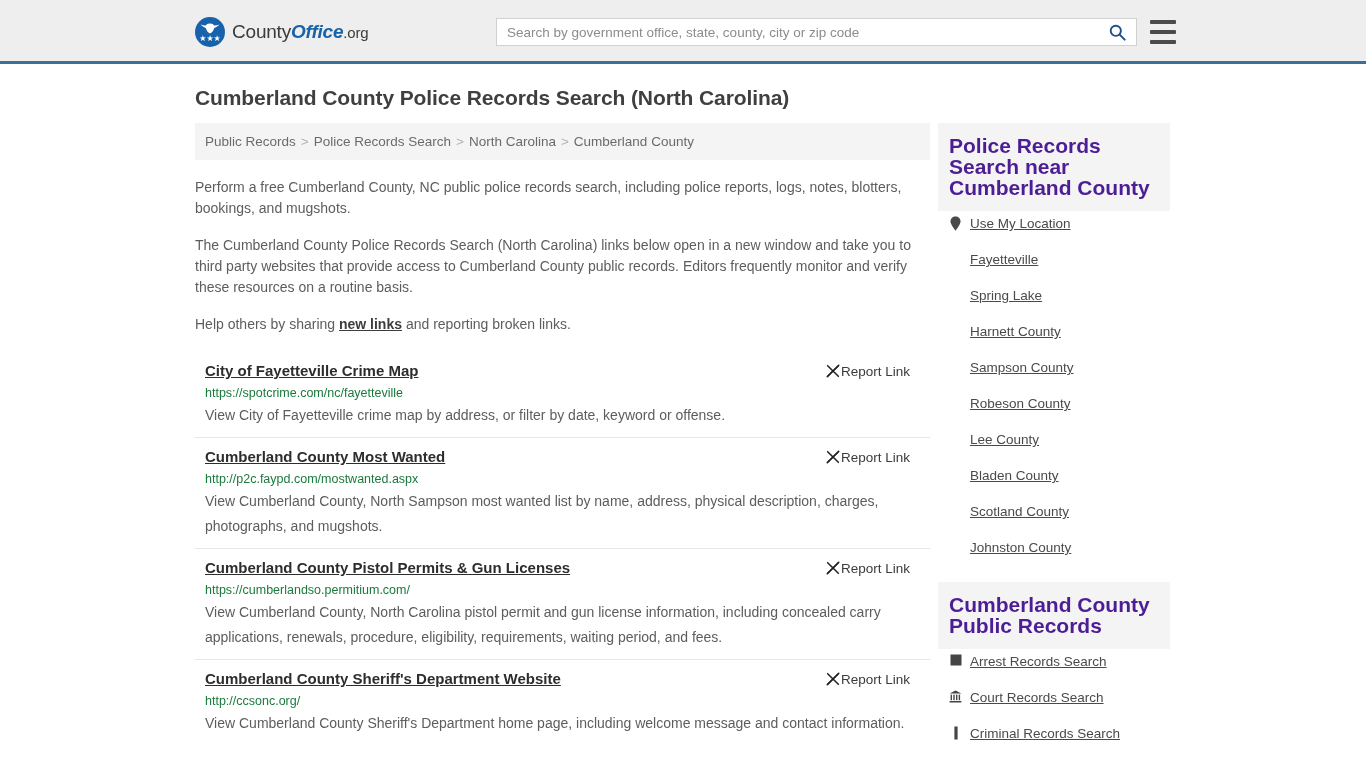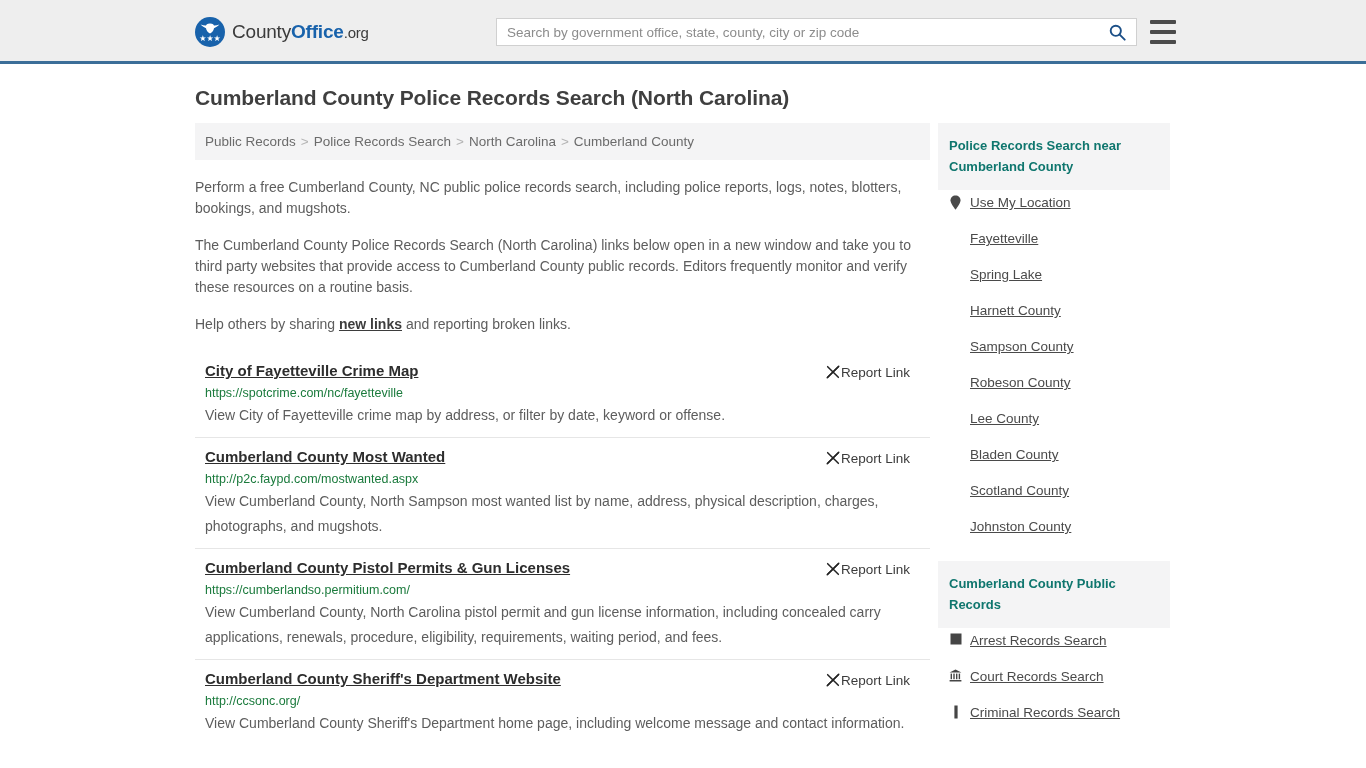--- a/index.html
+++ b/index.html
@@ -53,21 +53,21 @@
     letter-spacing: 0px;
     line-height: 8px;
   }
   .logo-text {
     font-size: 19px;
     letter-spacing: -0.2px;
     white-space: nowrap;
     font-family: "Liberation Sans", sans-serif;
   }
   .logo-text .t1 { color: #3b3b3b; }
-  .logo-text .t2 { color: #1862ab; font-weight: bold; }
+  .logo-text .t2 { color: #1862ab; font-weight: bold; font-style: italic; }
   .logo-text .t3 { color: #3b3b3b; font-size: 15px; }
 
   .search-box {
     position: absolute;
     left: 496px;
     top: 18px;
     width: 641px;
     height: 28px;
     background: #ffffff;
     border: 1px solid #d0d0d0;
@@ -168,21 +168,21 @@
 
   
   .results { margin-top: 20px; }
   .result {
     border-top: 1px solid #e6e6e6;
     padding: 9px 0 9px 10px;
   }
   .result:first-child { border-top: 0; padding-top: 6px; }
   .result-head {
     display: flex;
-    align-items: flex-end;
+    align-items: center;
     justify-content: space-between;
   }
   .result-title {
     font-size: 15px;
     font-weight: bold;
     color: #2d2d2d;
     text-decoration: underline;
     cursor: pointer;
     line-height: 19px;
   }
@@ -210,23 +210,23 @@
     color: #5d5d5d;
     margin-top: 2px;
     padding-right: 12px;
   }
 
   
   .side-box { margin-bottom: 6px; }
   .side-head {
     background: #f4f4f5;
     padding: 12px 11px 13px 11px;
-    font-size: 13px;
+    font-size: 21px;
     font-weight: bold;
-    color: #0f766e;
+    color: #4c1d95;
     line-height: 21px;
   }
   .side-list { padding: 5px 0 0 11px; }
   .side-item {
     display: flex;
     align-items: flex-start;
     gap: 8px;
     height: 36px;
     font-size: 13.5px;
   }

